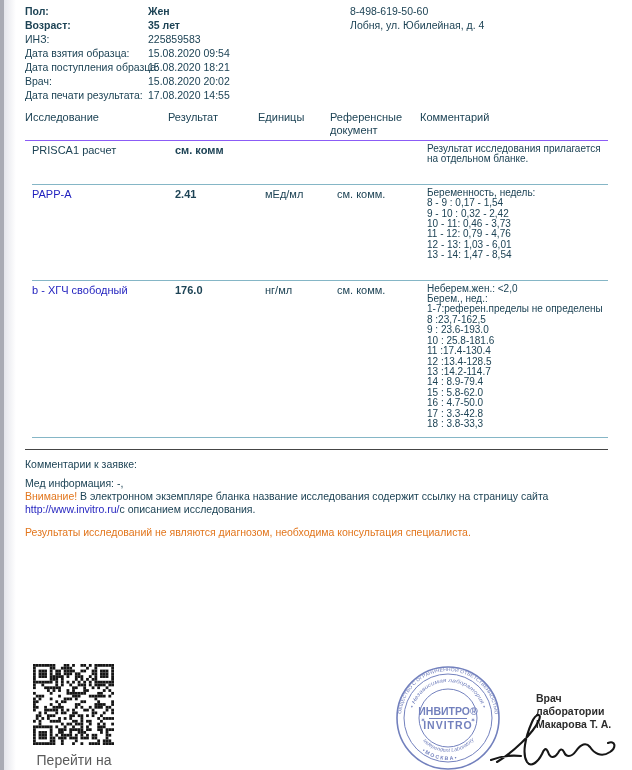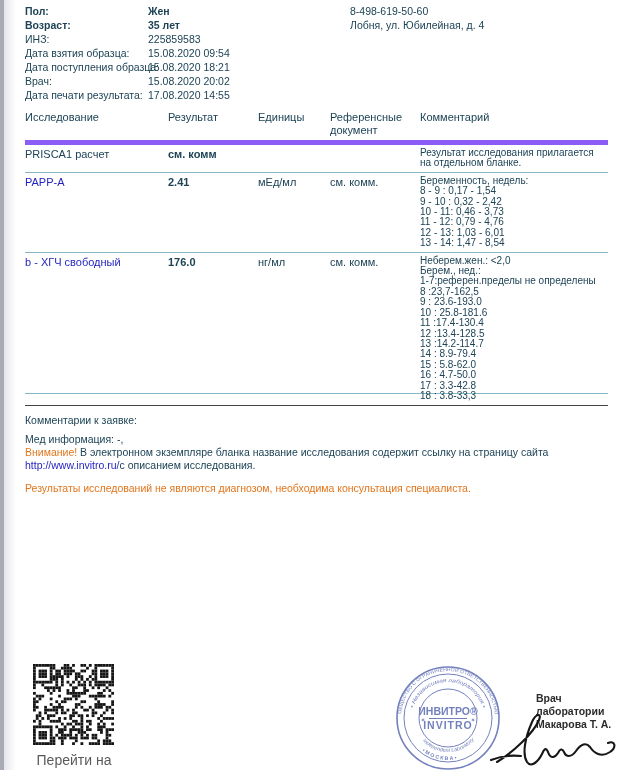--- a/index.html
+++ b/index.html
@@ -14,22 +14,22 @@
 
   
   .info { font-size:10.5px; line-height:14px; }
   .info-row { display:grid; grid-template-columns:123px auto; white-space:nowrap; }
   .info-row.bold { font-weight:bold; }
   .contact { position:absolute; left:325px; top:0; font-size:10.5px; line-height:14px; white-space:nowrap; }
 
   
   .results-table { margin-top:9px; border-bottom:1.5px solid #454545; padding-bottom:11px; font-size:11px; }
   .t-head, .t-row { display:grid; grid-template-columns:143px 90px 72px 90px 188px; column-gap:0; }
-  .t-head { line-height:12.5px; padding-bottom:4px; border-bottom:5px solid #8b5cf6; }
-  .t-row { padding-top:3px; padding-bottom:3px; border-bottom:1px solid #85b6c6; line-height:12px; }
+  .t-head { line-height:12.5px; padding-bottom:4px; border-bottom:1px solid #8b5cf6; }
+  .t-row { padding-top:3px; padding-bottom:19px; border-bottom:1px solid #85b6c6; line-height:12px;margin-left:7px; }
   .t-row.last { border-bottom:1px solid #85b6c6; }
   .t-row.last .cell-comment { margin-bottom:-11px; }
   .cell-name.analyte { color:#1f1fbe; }
   .cell-result { font-weight:bold; }
   .cell-comment { font-size:10px; line-height:10.4px; white-space:pre-line; }
 
   
   .comments { margin-top:8px; font-size:10.5px; line-height:13px; }
   .c-title { margin-top:2px; }
   .c-med { margin-top:6px; }

